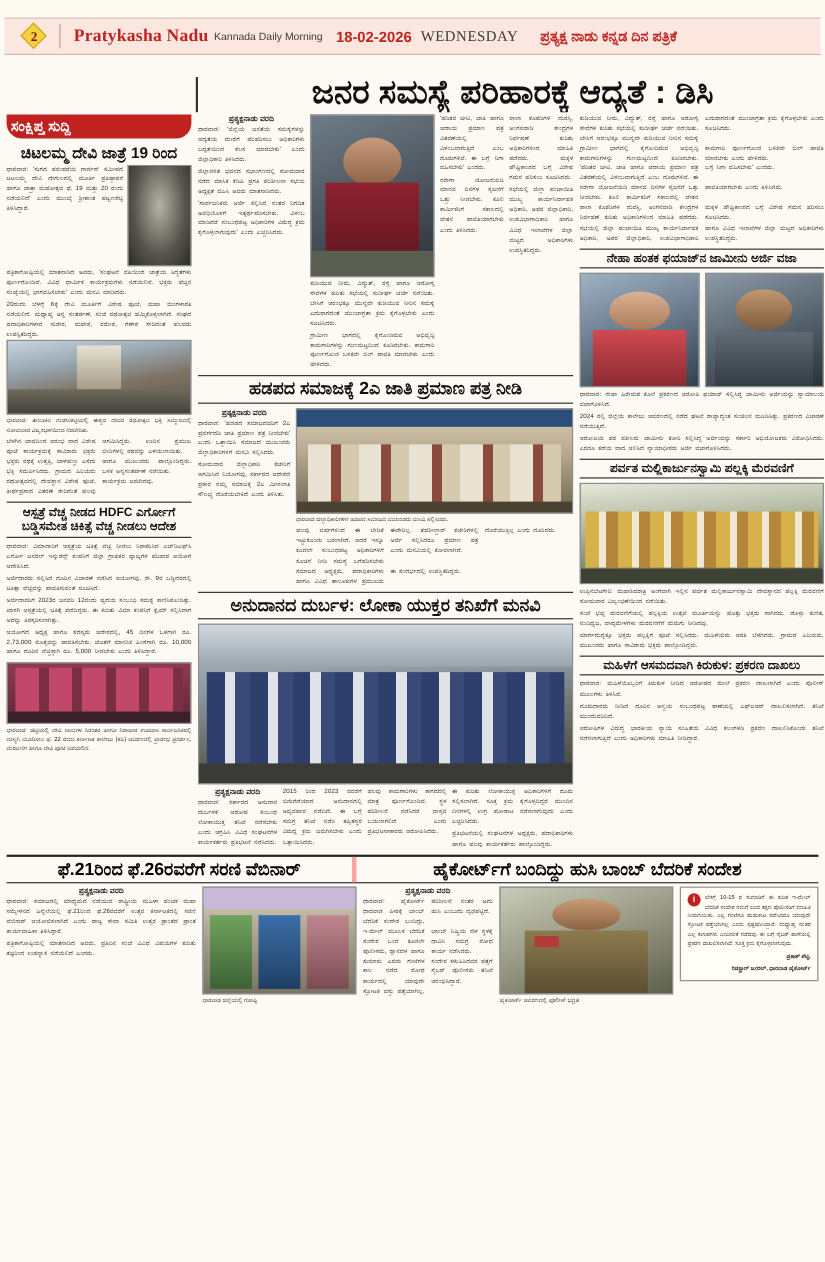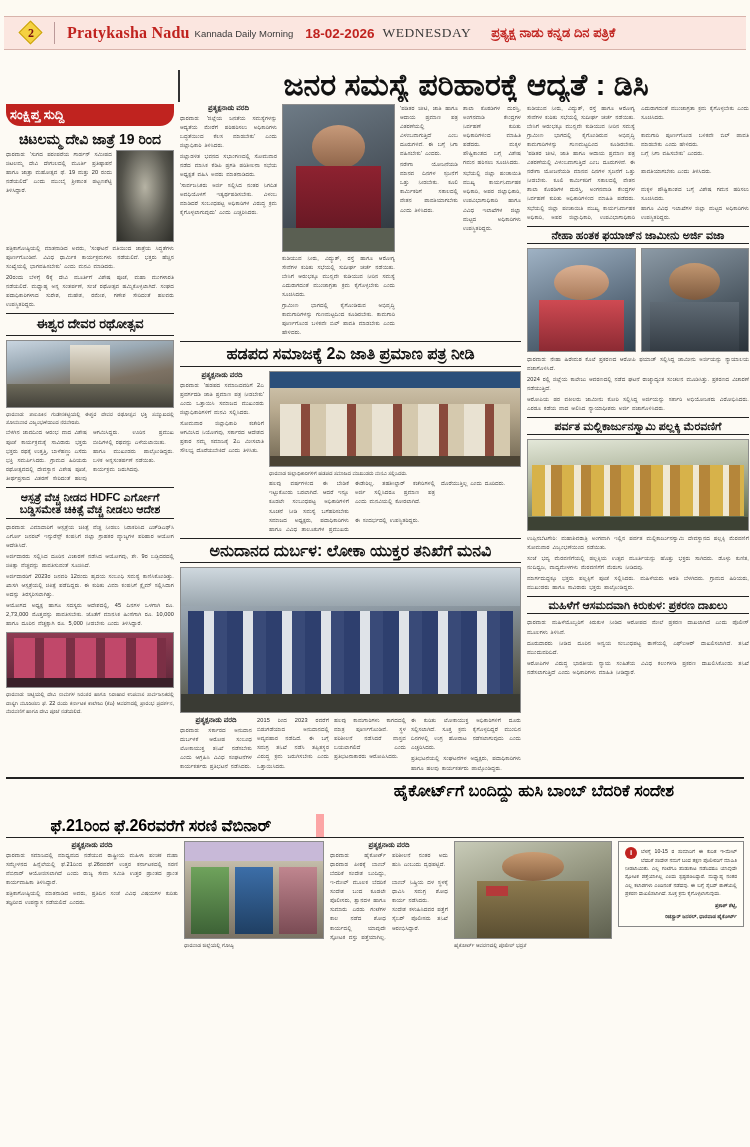--- a/index.html
+++ b/index.html
@@ -141,21 +141,21 @@
 
   .flexrow { display:flex; gap:5px; }
   .bottom-band { margin:4px 6px 0 6px; }
   .bb-head {
     display:flex; border-top:2px solid #222; border-bottom:1px solid #222;
   }
   .bb-head > div {
     font-size:16px; font-weight:bold; text-align:center; padding:3px 4px;
     line-height:1.1;
   }
-  .bb-h1 { width:318px; border-right:8px solid #fca5a5;margin-top:35px; }
+  .bb-h1 { width:318px; border-right:4px solid #fca5a5; }
   .bb-h2 { flex:1; }
 </style>
 </head>
 <body>
 
 <div class="page">
 
   <div class="masthead">
     <div class="page-badge">
       <span class="diamond"></span>
@@ -183,21 +183,20 @@
 
       <div style="display:flex; gap:4px;">
         <div class="body-text" style="flex:1;">ಧಾರವಾಡ: 'ಸುಗದ ಪರಂಪರೆಯ ಗಾರ್ಡನ್ ಸಮೀಪದ ಚಿಟಲಮ್ಮ ದೇವಿ ದೇಗುಲದಲ್ಲಿ ಮೂರ್ತಿ ಪ್ರತಿಷ್ಠಾಪನೆ ಹಾಗೂ ಜಾತ್ರಾ ಮಹೋತ್ಸವ ಫೆ. 19 ಮತ್ತು 20 ರಂದು ನಡೆಯಲಿದೆ' ಎಂದು ಮುಂಬೈ ಶ್ರೀಕಾಂತ ಪಟ್ಟಣಶೆಟ್ಟಿ ತಿಳಿಸಿದ್ದಾರೆ.</div>
         <div class="photo" style="width:58px; height:92px; flex:none; background:#6e6e66;">
           <div class="ph-grad" style="background:radial-gradient(ellipse at 50% 40%, #b6b3a4 0%, #55544c 60%, #2d2d28 100%);"></div>
         </div>
       </div>
       <div class="body-text" style="margin-top:2px;">ಪತ್ರಿಕಾಗೋಷ್ಠಿಯಲ್ಲಿ ಮಾತನಾಡಿದ ಅವರು, 'ಸಂಘಟನೆ ವತಿಯಿಂದ ಜಾತ್ರೆಯ ಸಿದ್ಧತೆಗಳು ಪೂರ್ಣಗೊಂಡಿವೆ. ವಿವಿಧ ಧಾರ್ಮಿಕ ಕಾರ್ಯಕ್ರಮಗಳು ನಡೆಯಲಿವೆ. ಭಕ್ತರು ಹೆಚ್ಚಿನ ಸಂಖ್ಯೆಯಲ್ಲಿ ಭಾಗವಹಿಸಬೇಕು' ಎಂದು ಮನವಿ ಮಾಡಿದರು.</div>
       <div class="body-text" style="margin-top:2px;">20ರಂದು ಬೆಳಗ್ಗೆ 6ಕ್ಕೆ ದೇವಿ ಮೂರ್ತಿಗೆ ವಿಶೇಷ ಪೂಜೆ, ಮಹಾ ಮಂಗಳಾರತಿ ನಡೆಯಲಿದೆ. ಮಧ್ಯಾಹ್ನ ಅನ್ನ ಸಂತರ್ಪಣೆ, ಸಂಜೆ ರಥೋತ್ಸವ ಹಮ್ಮಿಕೊಳ್ಳಲಾಗಿದೆ. ಸಂಘದ ಪದಾಧಿಕಾರಿಗಳಾದ ಸುರೇಶ, ಮಹೇಶ, ರಮೇಶ, ಗಣೇಶ ಸೇರಿದಂತೆ ಹಲವರು ಉಪಸ್ಥಿತರಿದ್ದರು.</div>
 
-      <div class="sec-headline" style="font-size:13px;">ಈಶ್ವರ ದೇವರ ರಥೋತ್ಸವ</div>
       <div class="photo" style="width:100%; height:68px;">
         <div class="ph-grad" style="background:linear-gradient(170deg,#c9d5e0 0%,#9aa9b4 30%,#7d7264 60%,#5c5447 100%);"></div>
         <div style="position:absolute;left:38%;top:6%;width:24%;height:60%;background:linear-gradient(#e4e0d4,#a89c86);"></div>
         <div style="position:absolute;left:0;bottom:0;width:100%;height:34%;background:linear-gradient(#6d6a5a,#43413a);"></div>
       </div>
       <div class="caption">ಧಾರವಾಡ: ತಾಲೂಕಿನ ಗುಡೇನಕಟ್ಟಿಯಲ್ಲಿ ಈಶ್ವರ ದೇವರ ರಥೋತ್ಸವ ಭಕ್ತಿ ಸಮ್ಮುಖದಲ್ಲಿ ಸೋಮವಾರ ವಿಜೃಂಭಣೆಯಿಂದ ನೆರವೇರಿತು.</div>
       <div class="body-text cols2" style="margin-top:2px;">ಬೆಳಗಿನ ಜಾವದಿಂದ ಆರಂಭ ವಾದ ವಿಶೇಷ ಪೂಜೆ ಕಾರ್ಯಕ್ರಮಕ್ಕೆ ಸಾವಿರಾರು ಭಕ್ತರು ಆಗಮಿಸಿದ್ದರು. ಊರಿನ ಪ್ರಮುಖ ಬೀದಿಗಳಲ್ಲಿ ರಥವನ್ನು ಎಳೆಯಲಾಯಿತು.</div>
       <div class="body-text cols2">ಭಕ್ತರು ರಥಕ್ಕೆ ಉತ್ತತ್ತಿ, ಬಾಳೆಹಣ್ಣು ಎಸೆದು ಭಕ್ತಿ ಸಮರ್ಪಿಸಿದರು. ಗ್ರಾಮದ ಹಿರಿಯರು ಹಾಗೂ ಮುಖಂಡರು ಪಾಲ್ಗೊಂಡಿದ್ದರು. ಬಳಿಕ ಅನ್ನಸಂತರ್ಪಣೆ ನಡೆಯಿತು.</div>
       <div class="body-text cols2">ರಥೋತ್ಸವದಲ್ಲಿ ದೇವಸ್ಥಾನ ವಿಶೇಷ ಪೂಜೆ, ತೀರ್ಥಪ್ರಸಾದ ವಿತರಣೆ ಸೇರಿದಂತೆ ಹಲವು ಕಾರ್ಯಕ್ರಮ ಜರುಗಿದವು.</div>
 

